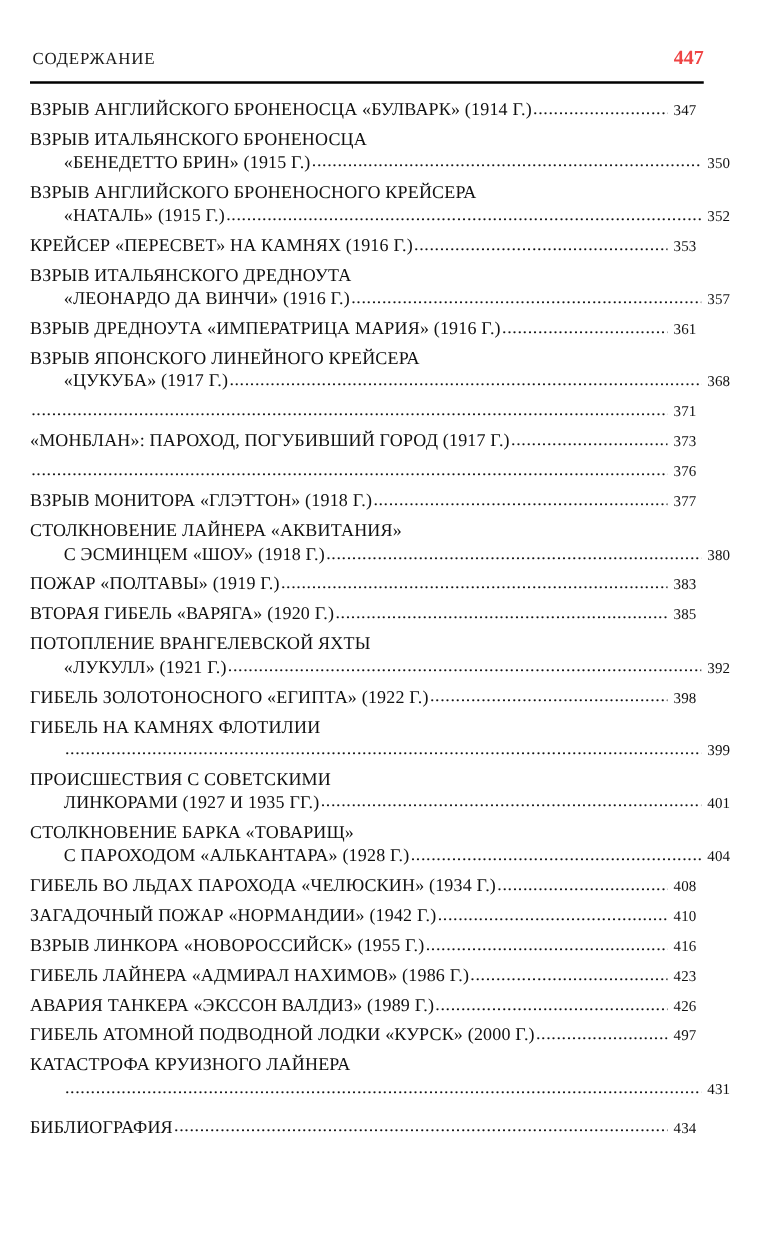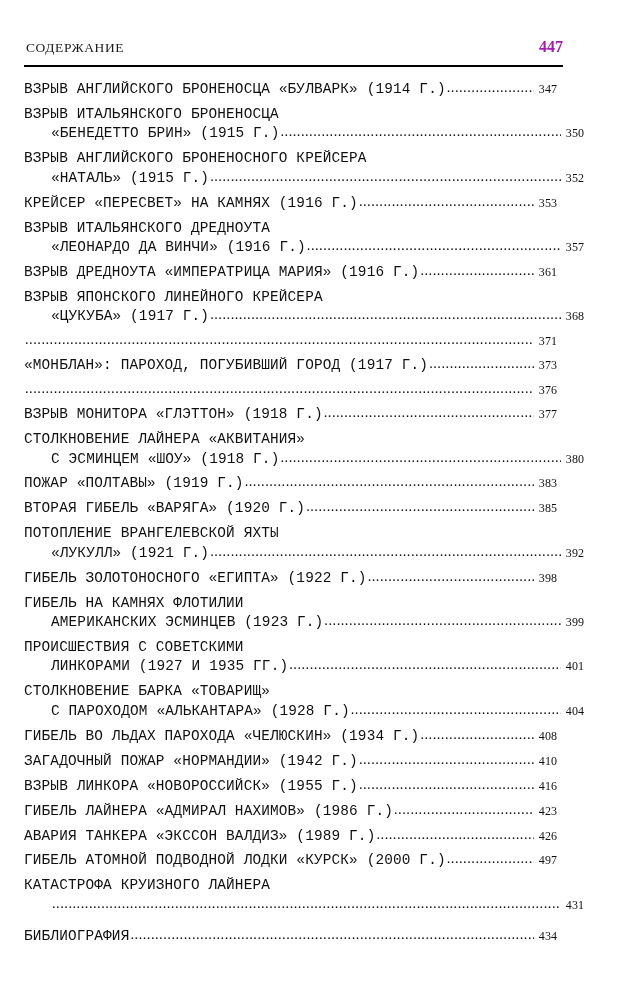--- a/index.html
+++ b/index.html
@@ -35,21 +35,21 @@
     font-size: 13.5px;
     letter-spacing: 0.6px;
     font-variant: small-caps;
     text-transform: uppercase;
     color: #1a1a1a;
   }
   .page-number {
     font-size: 16px;
     font-weight: bold;
     font-family: "Liberation Serif", serif;
-    color: #a21caf;
+    color: #ef4444;
   }
   .rule {
     border-top: 2px solid #000;
     margin: 0 0 12px 2px;
   }
   .toc {
     margin: 0 2px;
   }
   .entry {
     margin-bottom: 5.5px;
@@ -59,21 +59,20 @@
     align-items: baseline;
     width: 100%;
     font-size: 14.4px;
     letter-spacing: 0.15px;
     line-height: 1.28;
   }
   .line .txt {
     white-space: nowrap;
     text-transform: uppercase;
     font-variant: small-caps;
-    font-family: Liberation Mono, monospace;
   }
   
   .line.indent {
     padding-left: 27px;
   }
   .dots {
     flex: 1 1 auto;
     overflow: hidden;
     white-space: nowrap;
     margin: 0 0px 0 1px;
@@ -248,21 +247,20 @@
           <span class="pg">398</span>
         </div>
       </div>
       <div class="entry">
         <div class="line nodots">
           <span class="txt">ГИБЕЛЬ НА КАМНЯХ ФЛОТИЛИИ</span>
           <span class="dots">............................................................................................................................................</span>
           <span class="pg" style="visibility: hidden;">399</span>
         </div>
         <div class="line indent">
-          <span class="txt">АМЕРИКАНСКИХ ЭСМИНЦЕВ (1923 Г.)</span>
           <span class="dots">............................................................................................................................................</span>
           <span class="pg">399</span>
         </div>
       </div>
       <div class="entry">
         <div class="line nodots">
           <span class="txt">ПРОИСШЕСТВИЯ С СОВЕТСКИМИ</span>
           <span class="dots">............................................................................................................................................</span>
           <span class="pg" style="visibility: hidden;">401</span>
         </div>

